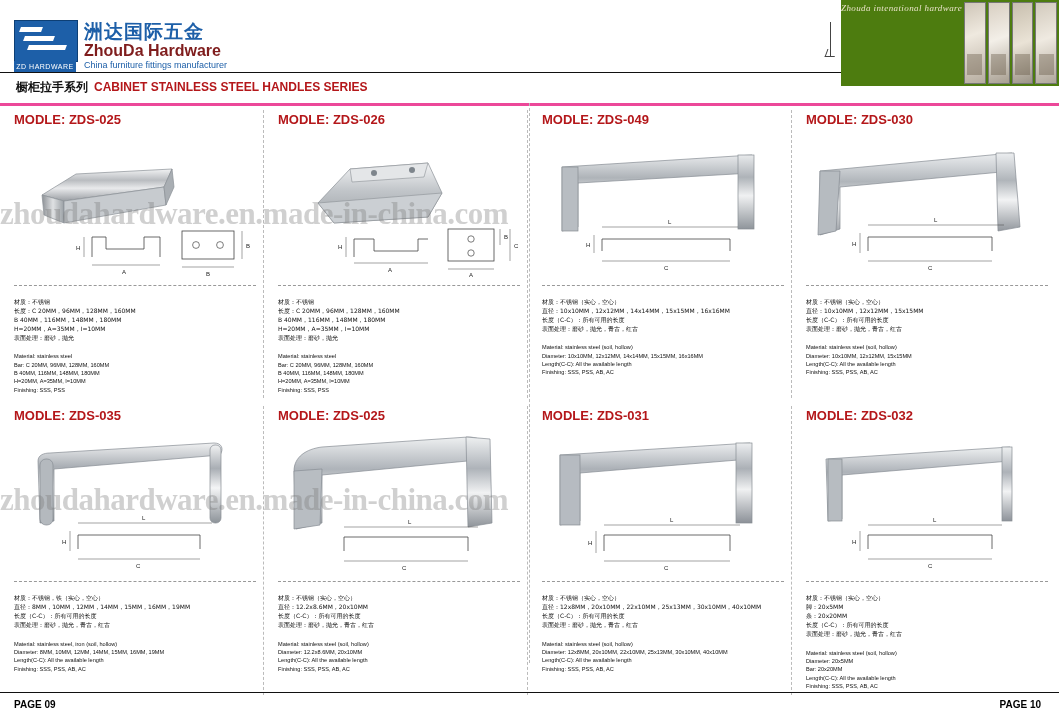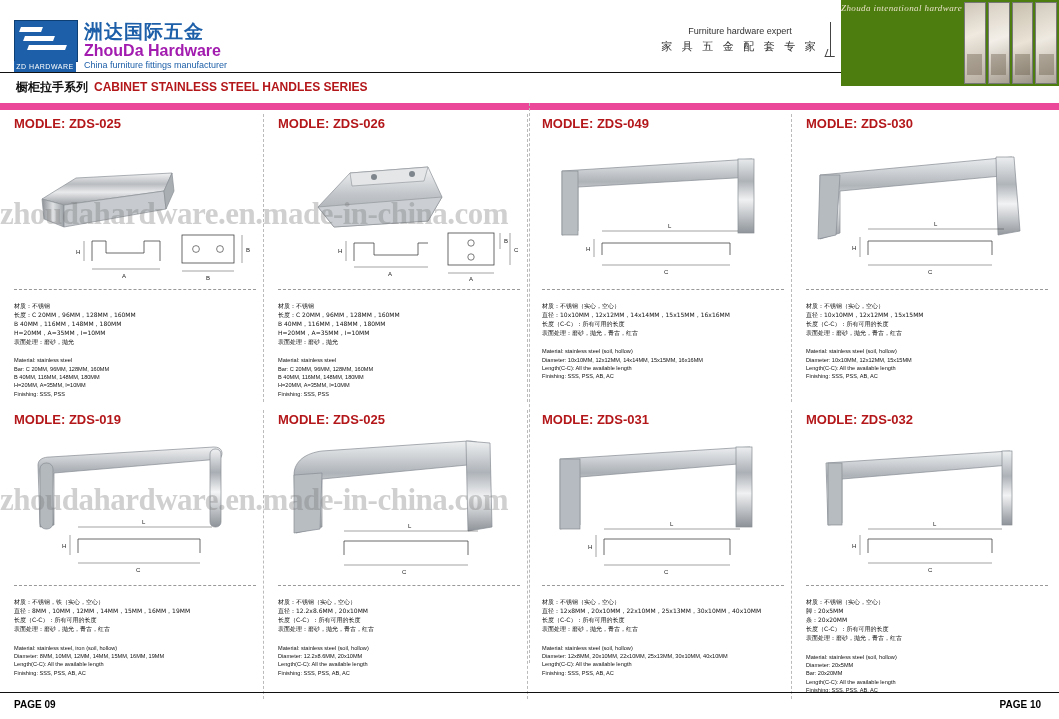--- a/index.html
+++ b/index.html
@@ -34,21 +34,21 @@
   .logo-mark .bar3{position:absolute;left:14px;top:25px;width:38px;height:5px;background:#fff;transform:skewX(-20deg);}
   .logo-mark .zd{
     position:absolute;left:0;top:41px;width:62px;height:11px;background:#1d5fa8;
     color:#fff;font-size:7px;line-height:11px;text-align:center;letter-spacing:.5px;
   }
   .logo-text .cn{
     font-family:"DejaVu Sans", sans-serif;
     font-size:19px;font-weight:bold;color:#1d5fa8;line-height:1.1;letter-spacing:1px;
   }
   .logo-text .en{
-    font-size:16px;font-weight:bold;color:#a21caf;line-height:1.15;
+    font-size:16px;font-weight:bold;color:#7f1d1d;line-height:1.15;
   }
   .logo-text .sub{
     font-size:9px;color:#1d5fa8;line-height:1.2;
   }
   .header-mid{
     position:absolute;left:640px;top:26px;text-align:center;width:200px;
   }
   .header-mid .l1{font-size:9px;color:#333;}
   .header-mid .l2{font-family:"DejaVu Sans",sans-serif;font-size:11px;color:#333;letter-spacing:3px;margin-top:3px;}
   .header-arrow{
@@ -77,21 +77,21 @@
   }
   .photo:nth-child(2){background:linear-gradient(160deg,#d8cfc2 0%,#f3efe8 45%,#a89f92 100%);}
   .photo:nth-child(3){background:linear-gradient(160deg,#c8bfae 0%,#eae3d6 50%,#9c9488 100%);}
   .photo:nth-child(4){background:linear-gradient(160deg,#d2cabd 0%,#efeae1 45%,#b0a79b 100%);}
   .photo:after{
     content:"";position:absolute;left:12%;bottom:10%;width:76%;height:26%;
     background:rgba(90,75,55,.35);
   }
   
   .titlebar{
-    height:30px;border-bottom:7px solid #ec4899;position:relative;text-decoration:underline;
+    height:30px;border-bottom:3px solid #ec4899;position:relative;text-decoration:underline;
   }
   .title-left{
     position:absolute;left:16px;top:6px;
     font-size:12px;font-weight:bold;
   }
   .title-left .cn{font-family:"DejaVu Sans",sans-serif;color:#111;}
   .title-left .en{color:#b4171a;margin-left:6px;}
   .title-right{
     position:absolute;left:660px;top:6px;
     font-size:12px;font-weight:bold;
@@ -158,24 +158,20 @@
           <div class="bar3"></div>
         <div class="zd">ZD HARDWARE</div>
       </div>
       <div class="logo-text">
         <div class="cn">洲达国际五金</div>
         <div class="en">ZhouDa Hardware</div>
         <div class="sub">China furniture fittings manufacturer</div>
       </div>
     </div>
 
-    <div class="header-mid">
-      <div class="l1">Furniture hardware expert</div>
-      <div class="l2">家 具 五 金 配 套 专 家</div>
-    </div>
     <div class="header-arrow"></div>
 
     <div class="header-photos">
       <div class="cap">Zhouda intenational hardware</div>
       <div class="photo-row">
         <div class="photo"></div>
         <div class="photo"></div>
         <div class="photo"></div>
         <div class="photo"></div>
       </div>
@@ -368,21 +364,21 @@
 Diameter: 10x10MM, 12x12MM, 15x15MM
 Length(C-C): All the available length
 Finishing: SSS, PSS, AB, AC</div>
         </div>
       </div>
     </div>
 
     <div class="row">
 
       <div class="cell">
-        <div class="model">MODLE: ZDS-019</div>
+        <div class="model">MODLE: ZDS-035</div>
         <div class="art">
           <svg width="250" height="150" viewBox="0 0 250 150">
             <defs>
               <linearGradient id="g5" x1="0" y1="0" x2="0" y2="1">
                 <stop offset="0%" stop-color="#f0f1f2"></stop>
                   <stop offset="30%" stop-color="#a9aeb4"></stop>
                 <stop offset="55%" stop-color="#f4f5f6"></stop>
                   <stop offset="100%" stop-color="#8d9399"></stop>
               </linearGradient>
             </defs>

